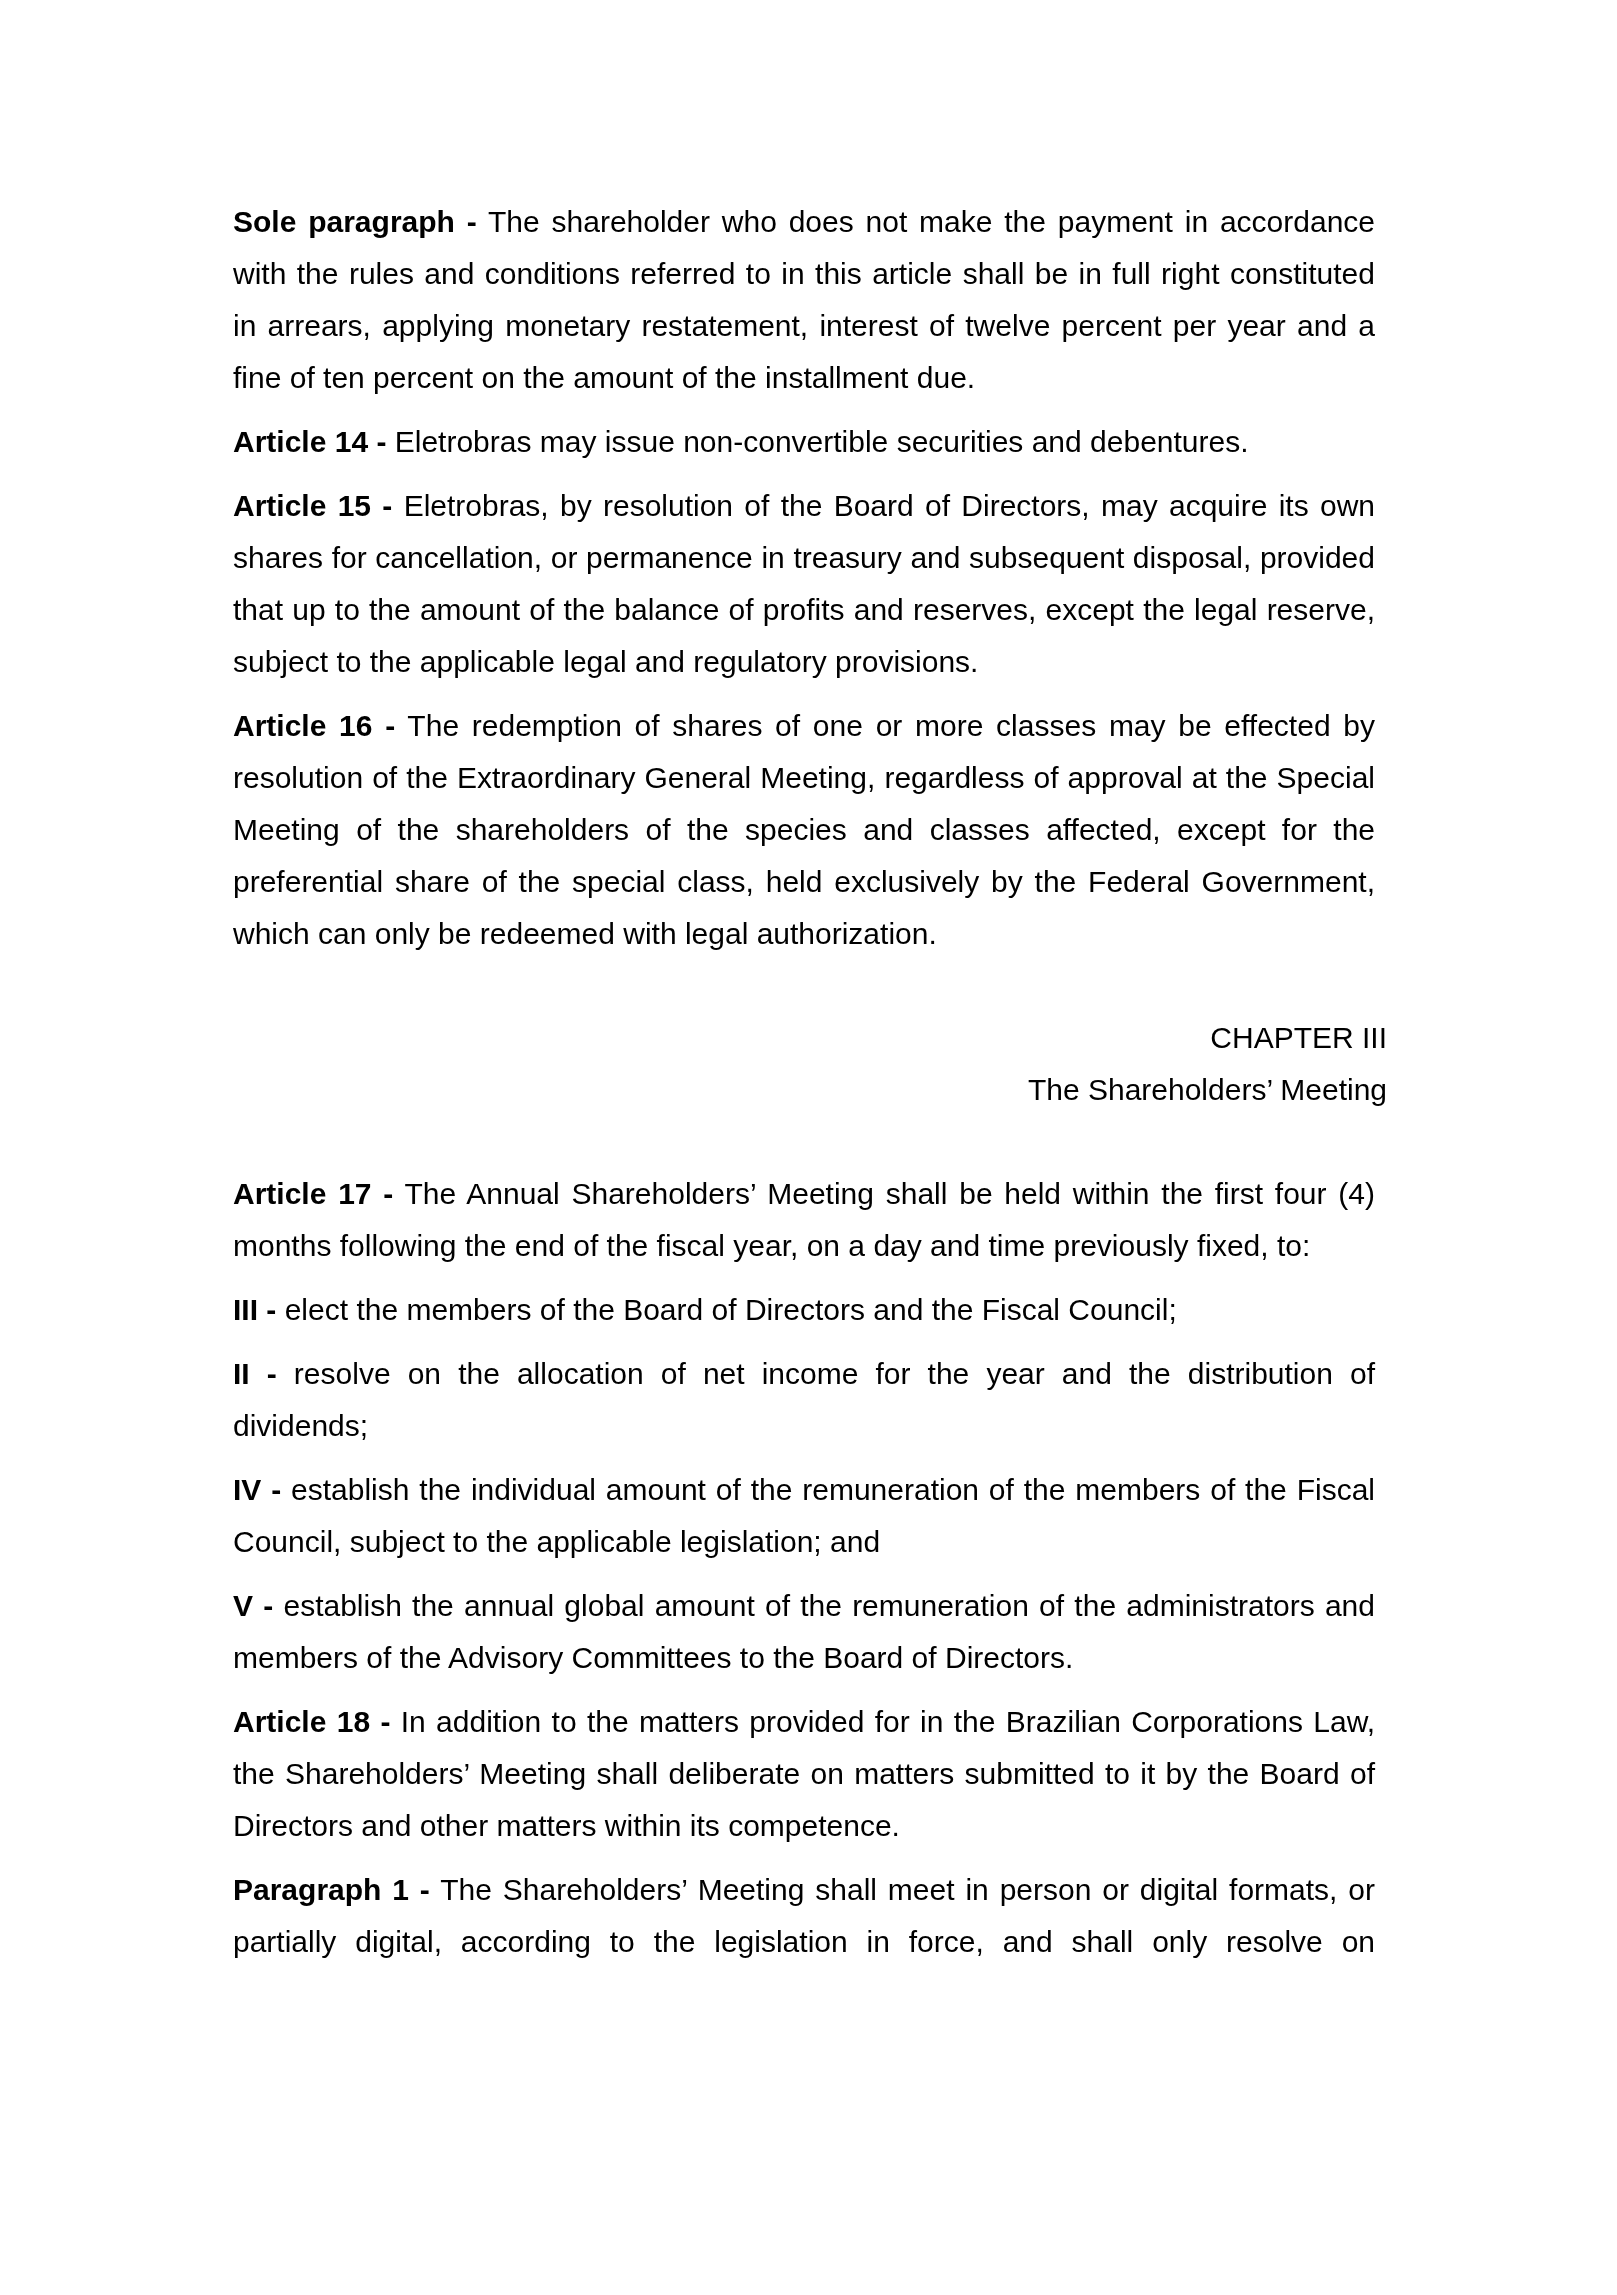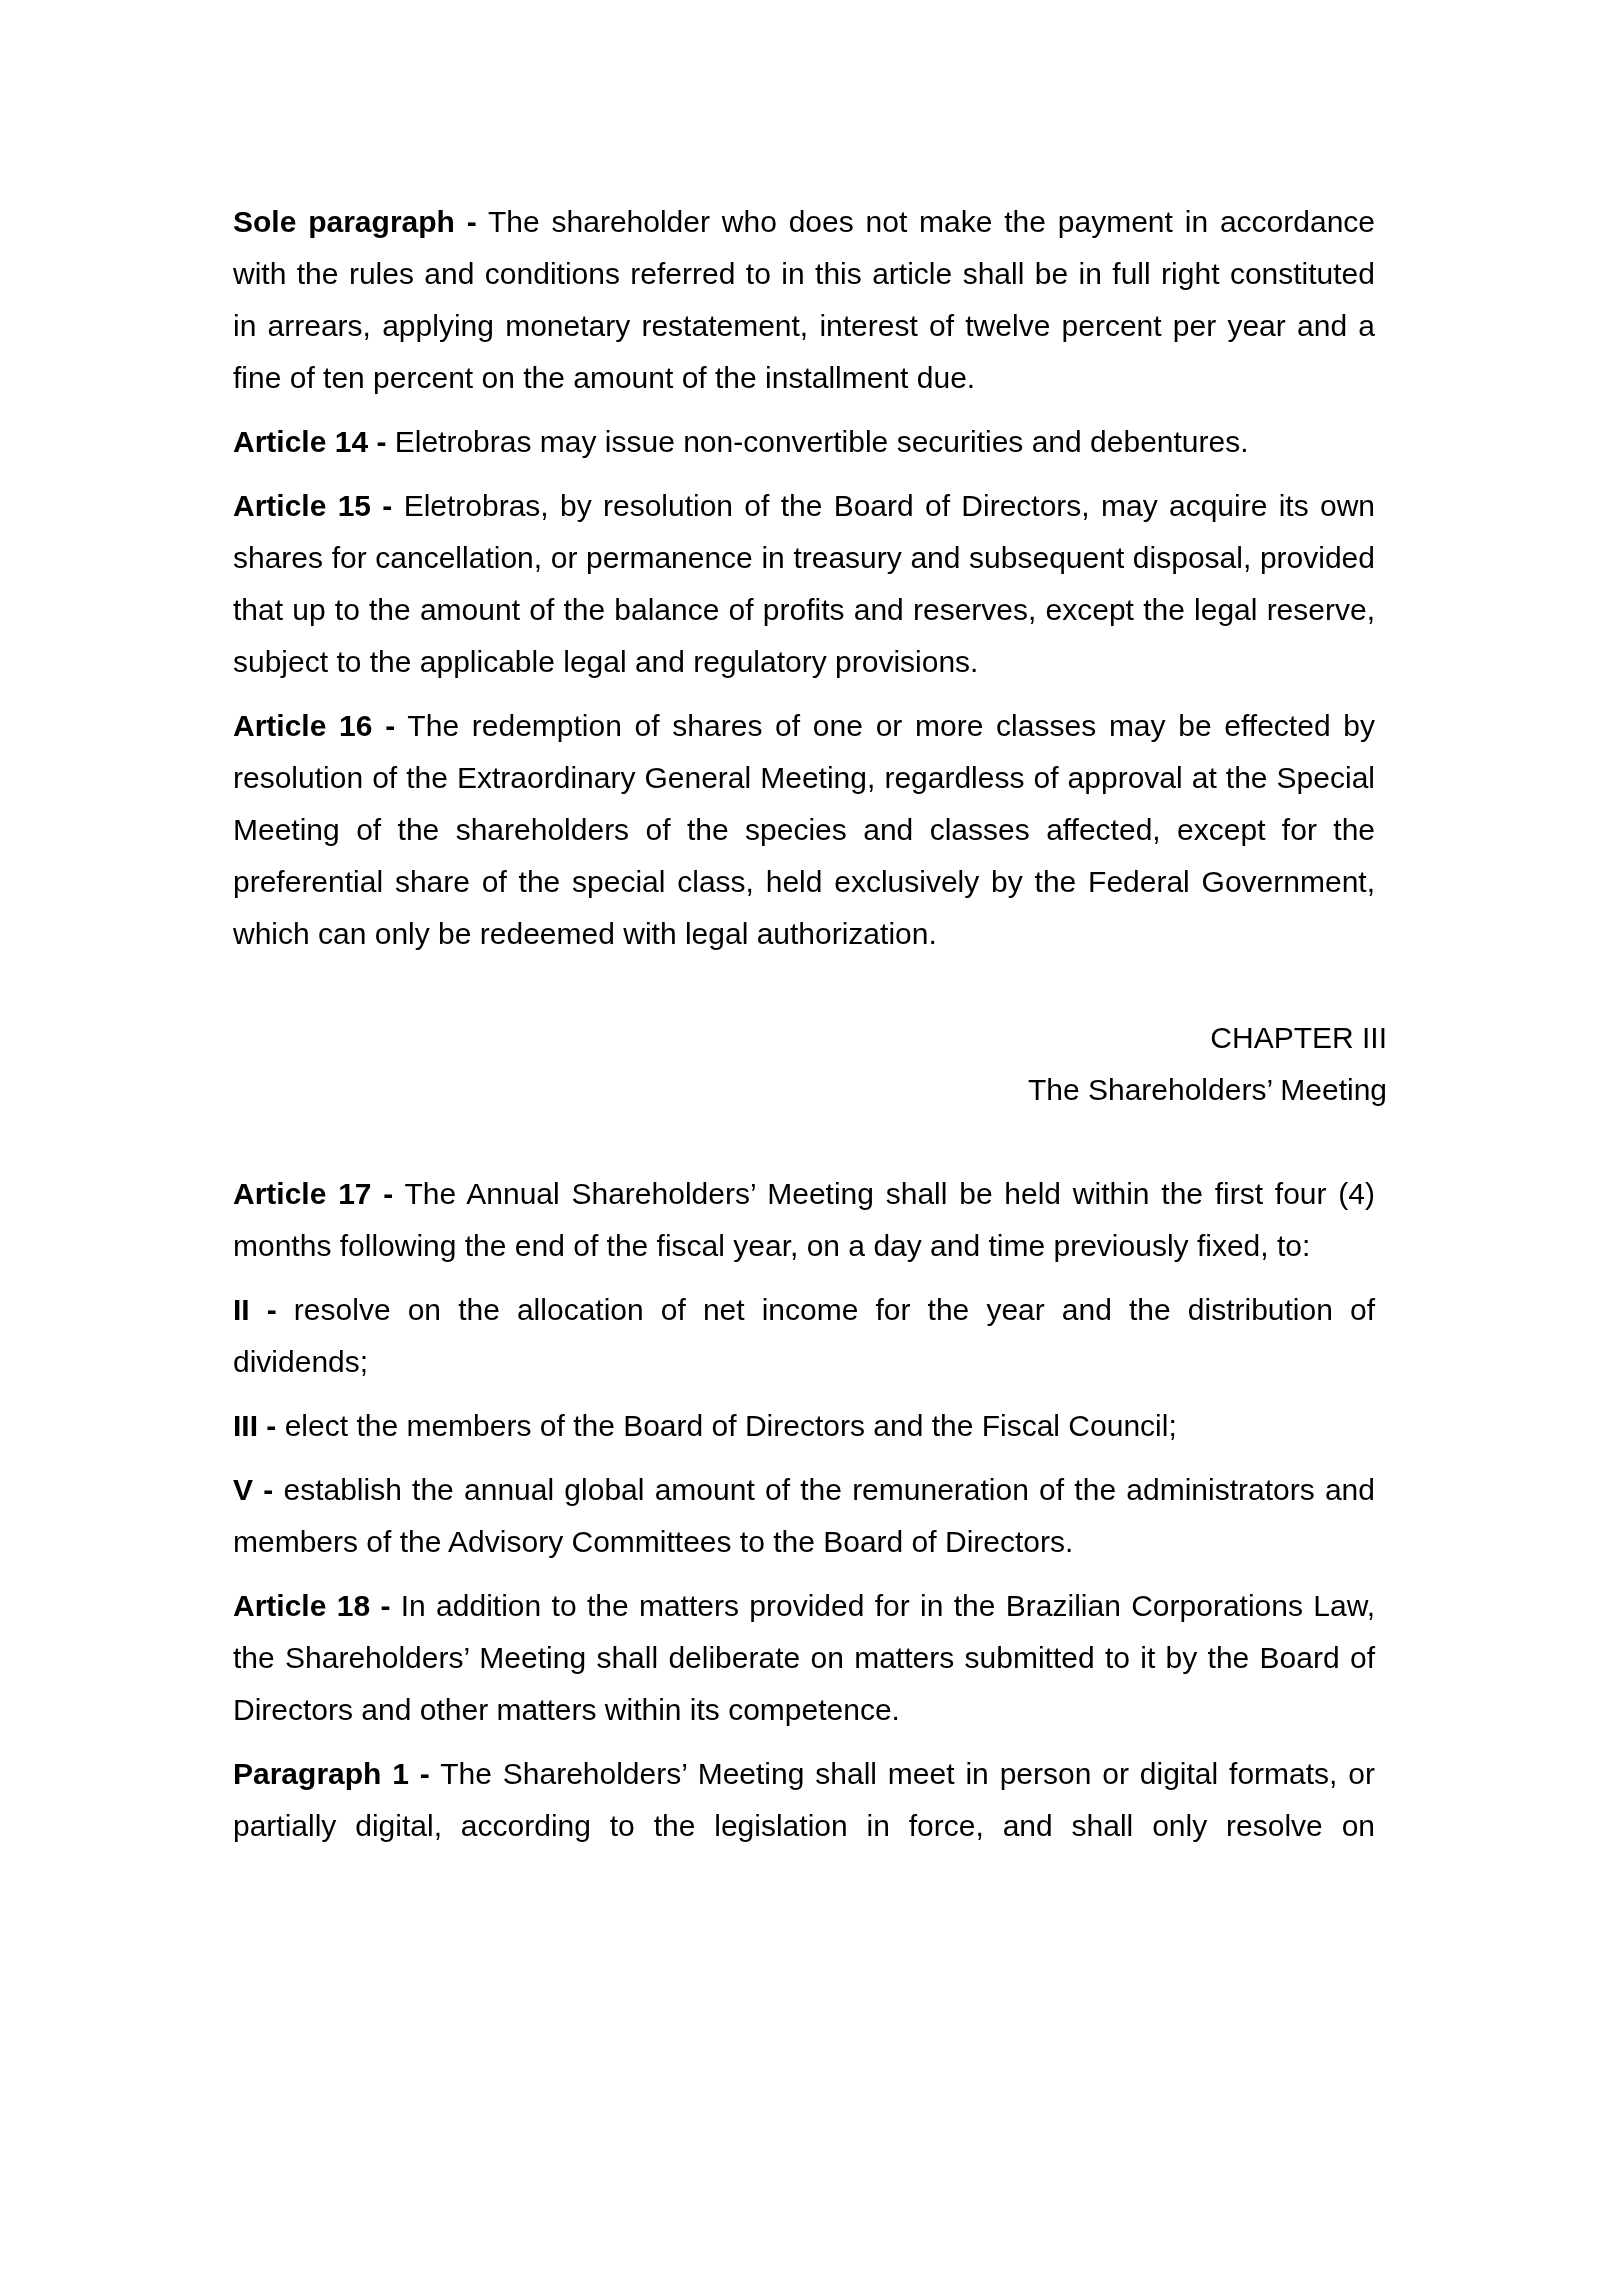--- a/index.html
+++ b/index.html
@@ -28,24 +28,25 @@
   <p class="para"><span class="b">Article 16 -</span><span> The redemption of shares of one or more classes may be effected by resolution of the Extraordinary General Meeting, regardless of approval at the Special Meeting of the shareholders of the species and classes affected, except for the preferential share of the special class, held exclusively by the Federal Government, which can only be redeemed with legal authorization.</span></p>
 
   <div class="chapter-block">
     <div>CHAPTER III</div>
     <div>The Shareholders’ Meeting</div>
   </div>
 
   <p class="para"><span class="b">Article 17 -</span><span> The Annual Shareholders’ Meeting shall be held within the first four (4) months following the end of the fiscal year, on a day and time previously fixed, to:</span></p>
 
 
+  <p class="para"><span class="b">III -</span><span> elect the members of the Board of Directors and the Fiscal Council;</span></p>
+
   <p class="para"><span class="b">II -</span><span> resolve on the allocation of net income for the year and the distribution of dividends;</span></p>
 
-  <p class="para"><span class="b">III -</span><span> elect the members of the Board of Directors and the Fiscal Council;</span></p>
-
+  <p class="para"><span class="b">IV -</span><span> establish the individual amount of the remuneration of the members of the Fiscal Council, subject to the applicable legislation; and</span></p>
 
   <p class="para"><span class="b">V -</span><span> establish the annual global amount of the remuneration of the administrators and members of the Advisory Committees to the Board of Directors.</span></p>
 
   <p class="para"><span class="b">Article 18 -</span><span> In addition to the matters provided for in the Brazilian Corporations Law, the Shareholders’ Meeting shall deliberate on matters submitted to it by the Board of Directors and other matters within its competence.</span></p>
 
   <p class="para" style="text-align-last: justify;"><span class="b">Paragraph 1 -</span><span> The Shareholders’ Meeting shall meet in person or digital formats, or partially digital, according to the legislation in force, and shall only resolve on</span></p>
 
 </div>
 
 

